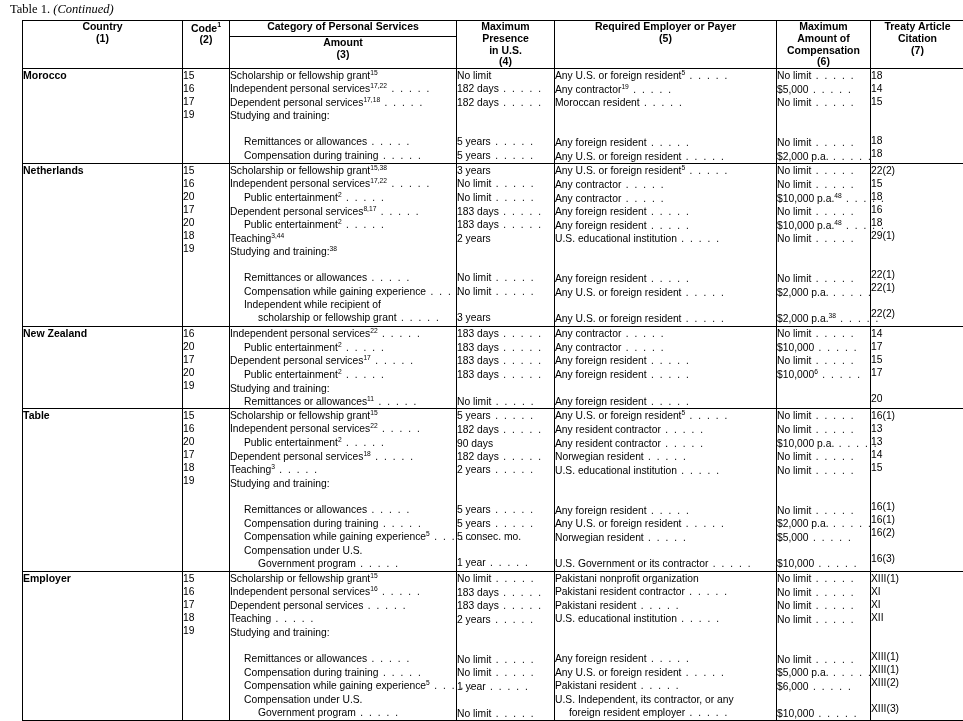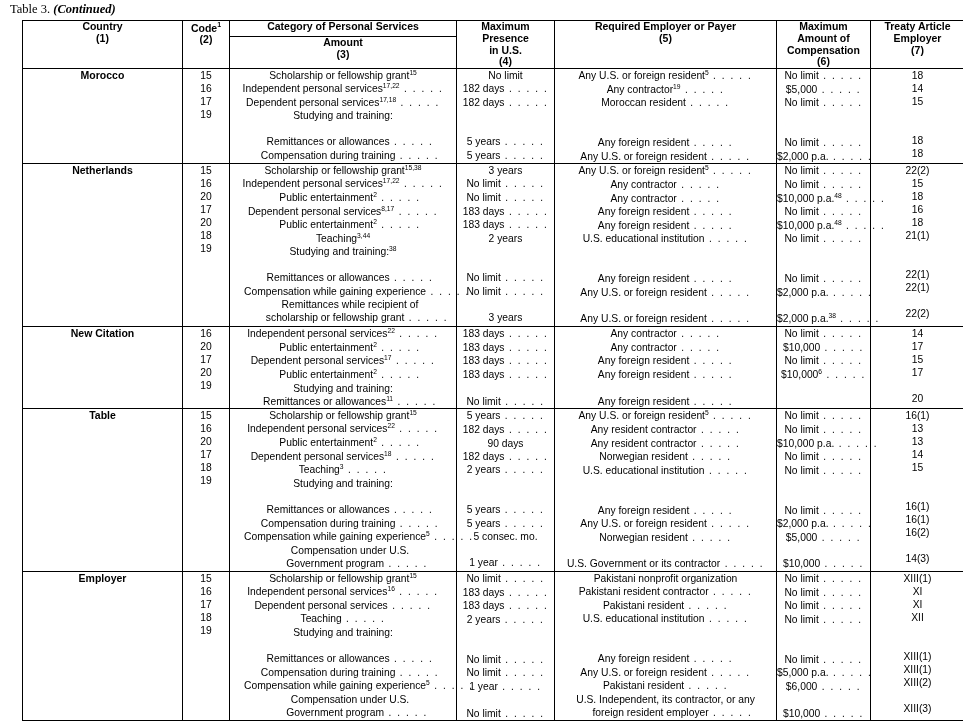--- a/index.html
+++ b/index.html
@@ -24,21 +24,20 @@
   .caption {
     position: absolute;
     left: 10px;
     top: 2px;
     font-family: "Liberation Serif", serif;
     font-size: 12.5px;
     white-space: nowrap;
   }
   .caption .cont {
     font-style: italic;
-    font-weight: bold;
   }
   table.main {
     position: absolute;
     left: 22px;
     top: 20px;
     width: 942px;
     border-collapse: collapse;
     table-layout: fixed;
   }
   table.main td, table.main th {
@@ -93,29 +92,29 @@
   .ind2 { padding-left: 28px; }
   sup {
     font-size: 6.7px;
     line-height: 0;
     vertical-align: super;
   }
   .dots {
     letter-spacing: 1.6px;
     font-size: 10px;
   }
-  .sec-row > td { border-top: 1px solid #000; text-align: center; }
+  .sec-row > td { border-top: 1px solid #000; }
 </style>
 </head>
 <body>
 
 <div class="page">
 
   <div class="caption">
-    <span>Table 3.</span>
+    <span>Table 1.</span>
     <span class="cont">(Continued)</span>
   </div>
 
   <table class="main">
     <colgroup>
       <col class="c-country">
       <col class="c-code">
       <col class="c-purpose">
       <col class="c-presence">
       <col class="c-employer">
@@ -144,21 +143,21 @@
           <span>(5)</span>
         </th>
         <th rowspan="2">
           <span style="white-space:pre-line">Maximum
 Amount of
 Compensation</span><br>
           <span>(6)</span>
         </th>
         <th rowspan="2">
           <span style="white-space:pre-line">Treaty Article
-Employer</span><br>
+Citation</span><br>
           <span>(7)</span>
         </th>
       </tr>
       <tr>
         <th>
           <span>Amount</span><br>
           <span>(3)</span>
         </th>
       </tr>
     </thead>
@@ -239,21 +238,21 @@
             <div class="line">Scholarship or fellowship grant<sup>15,38</sup></div>
             <div class="line">Independent personal services<sup>17,22</sup><span class="dots"> . . . . .</span></div>
             <div class="line ind1">Public entertainment<sup>2</sup><span class="dots"> . . . . .</span></div>
             <div class="line">Dependent personal services<sup>8,17</sup><span class="dots"> . . . . .</span></div>
             <div class="line ind1">Public entertainment<sup>2</sup><span class="dots"> . . . . .</span></div>
             <div class="line">Teaching<sup>3,44</sup></div>
             <div class="line">Studying and training:<sup>38</sup></div>
             <div class="line">&nbsp;</div>
             <div class="line ind1">Remittances or allowances<span class="dots"> . . . . .</span></div>
             <div class="line ind1">Compensation while gaining experience<span class="dots"> . . . . .</span></div>
-            <div class="line ind1">Remittances while recipient of</div>
+            <div class="line ind1">Independent while recipient of</div>
             <div class="line ind2">scholarship or fellowship grant<span class="dots"> . . . . .</span></div>
           </td>
           <td class="cell">
             <div class="line">3 years</div>
             <div class="line">No limit<span class="dots"> . . . . .</span></div>
             <div class="line">No limit<span class="dots"> . . . . .</span></div>
             <div class="line">183 days<span class="dots"> . . . . .</span></div>
             <div class="line">183 days<span class="dots"> . . . . .</span></div>
             <div class="line">2 years</div>
             <div class="line">&nbsp;</div>
@@ -290,31 +289,31 @@
             <div class="line">$2,000 p.a.<span class="dots"> . . . . .</span></div>
             <div class="line">&nbsp;</div>
             <div class="line">$2,000 p.a.<sup>38</sup><span class="dots"> . . . . .</span></div>
           </td>
           <td class="cell treaty">
             <div class="line">22(2)</div>
             <div class="line">15</div>
             <div class="line">18</div>
             <div class="line">16</div>
             <div class="line">18</div>
-            <div class="line">21(1)</div>
+            <div class="line">29(1)</div>
             <div class="line">&nbsp;</div>
             <div class="line">&nbsp;</div>
             <div class="line">22(1)</div>
             <div class="line">22(1)</div>
             <div class="line">&nbsp;</div>
             <div class="line">22(2)</div>
           </td>
         </tr>
         <tr class="sec-row">
-          <td class="country">New Citation</td>
+          <td class="country">New Zealand</td>
           <td class="cell code">
             <div class="line">16</div>
             <div class="line">20</div>
             <div class="line">17</div>
             <div class="line">20</div>
             <div class="line">19</div>
             <div class="line">&nbsp;</div>
           </td>
           <td class="cell">
             <div class="line">Independent personal services<sup>22</sup><span class="dots"> . . . . .</span></div>
@@ -434,21 +433,21 @@
             <div class="line">13</div>
             <div class="line">13</div>
             <div class="line">14</div>
             <div class="line">15</div>
             <div class="line">&nbsp;</div>
             <div class="line">&nbsp;</div>
             <div class="line">16(1)</div>
             <div class="line">16(1)</div>
             <div class="line">16(2)</div>
             <div class="line">&nbsp;</div>
-            <div class="line">14(3)</div>
+            <div class="line">16(3)</div>
           </td>
         </tr>
         <tr class="sec-row">
           <td class="country">Employer</td>
           <td class="cell code">
             <div class="line">15</div>
             <div class="line">16</div>
             <div class="line">17</div>
             <div class="line">18</div>
             <div class="line">19</div>

